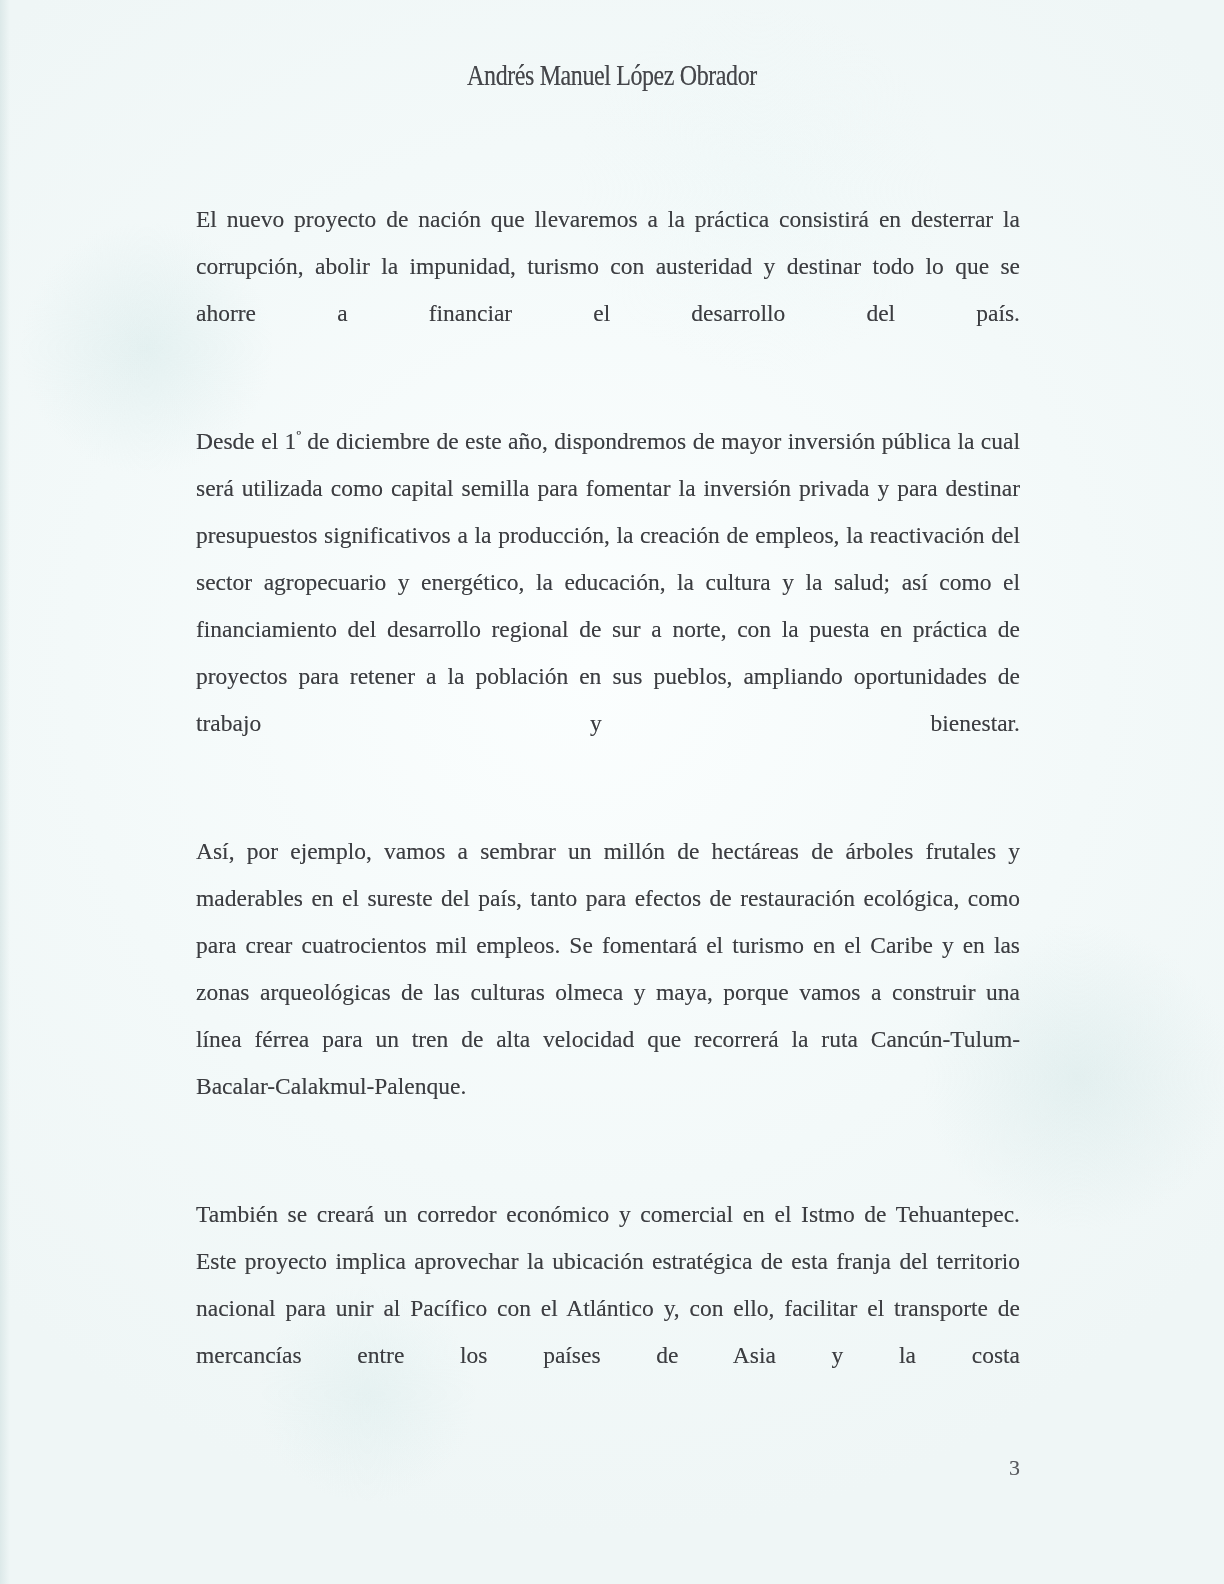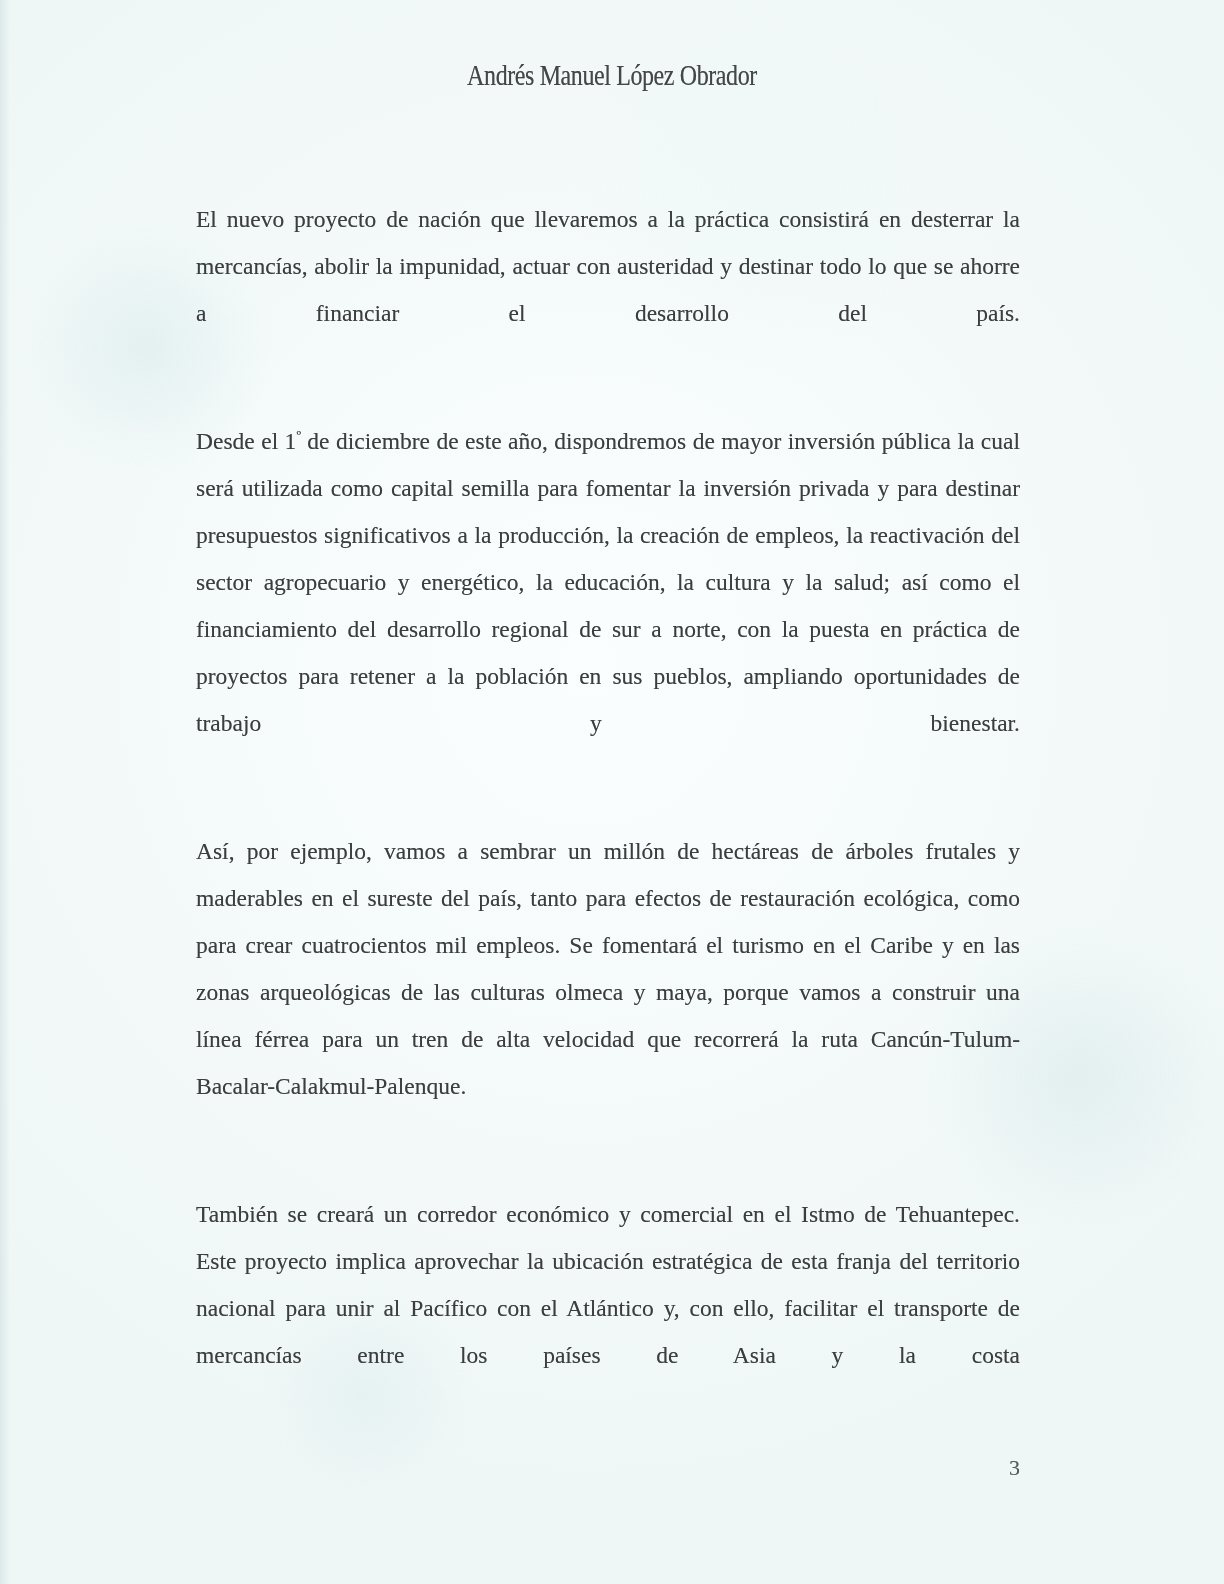--- a/index.html
+++ b/index.html
@@ -116,21 +116,21 @@
 
 <div class="page">
 
   <div class="scan-noise"></div>
   <div class="edge-shade"></div>
 
   <div class="doc-header">Andrés Manuel López Obrador</div>
 
   <div class="body-col">
 
-    <p class="para">El nuevo proyecto de nación que llevaremos a la práctica consistirá en desterrar la mercancías, abolir la impunidad, actuar con austeridad y destinar todo lo que se ahorre a financiar el desarrollo del país.</p>
+    <p class="para">El nuevo proyecto de nación que llevaremos a la práctica consistirá en desterrar la corrupción, abolir la impunidad, turismo con austeridad y destinar todo lo que se ahorre a financiar el desarrollo del país.</p>
 
     <p class="para"><span>Desde el 1</span><span class="ordinal">º</span><span> de diciembre de este año, dispondremos de mayor inversión pública la cual será utilizada como capital semilla para fomentar la inversión privada y para destinar presupuestos significativos a la producción, la creación de empleos, la reactivación del sector agropecuario y energético, la educación, la cultura y la salud; así como el financiamiento del desarrollo regional de sur a norte, con la puesta en práctica de proyectos para retener a la población en sus pueblos, ampliando oportunidades de trabajo y bienestar.</span></p>
 
     <p class="para">Así, por ejemplo, vamos a sembrar un millón de hectáreas de árboles frutales y maderables en el sureste del país, tanto para efectos de restauración ecológica, como para crear cuatrocientos mil empleos. Se fomentará el turismo en el Caribe y en las zonas arqueológicas de las culturas olmeca y maya, porque vamos a construir una línea férrea para un tren de alta velocidad que recorrerá la ruta Cancún-Tulum-Bacalar-Calakmul-Palenque.</p>
 
     <p class="para">También se creará un corredor económico y comercial en el Istmo de Tehuantepec. Este proyecto implica aprovechar la ubicación estratégica de esta franja del territorio nacional para unir al Pacífico con el Atlántico y, con ello, facilitar el transporte de mercancías entre los países de Asia y la costa</p>
 
   </div>
 
   <div class="page-number">3</div>

